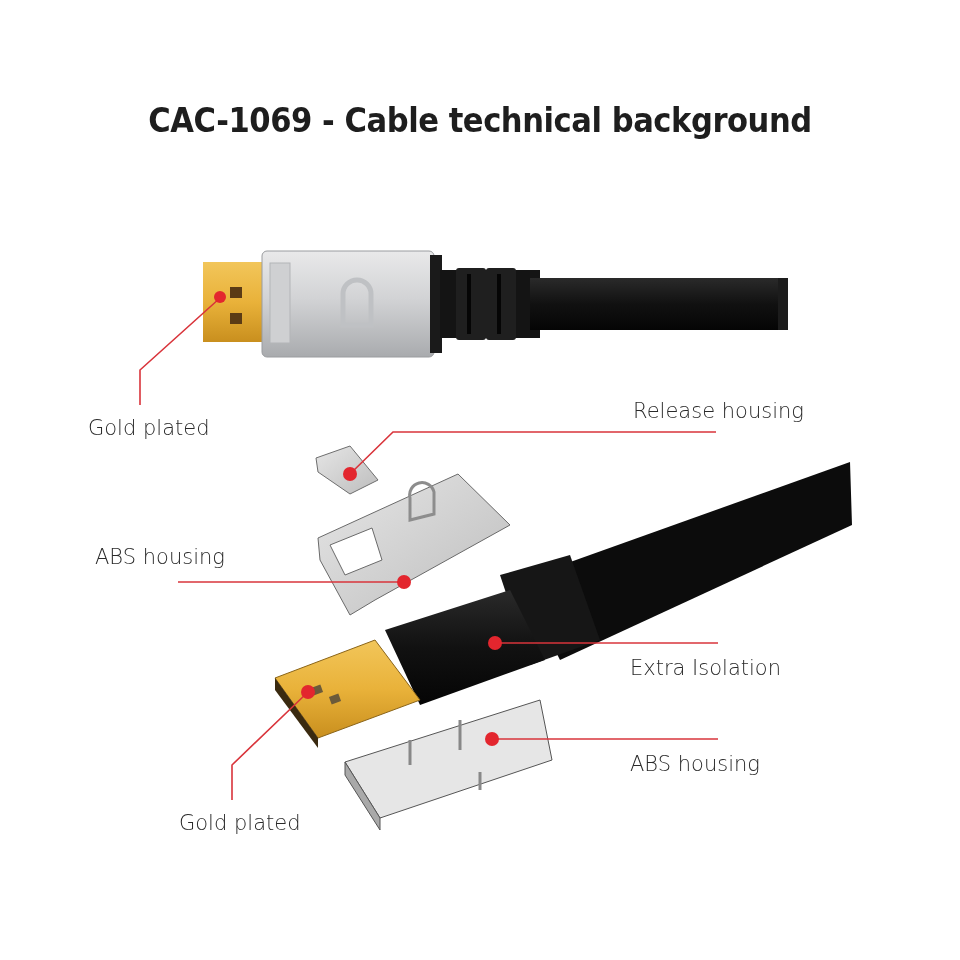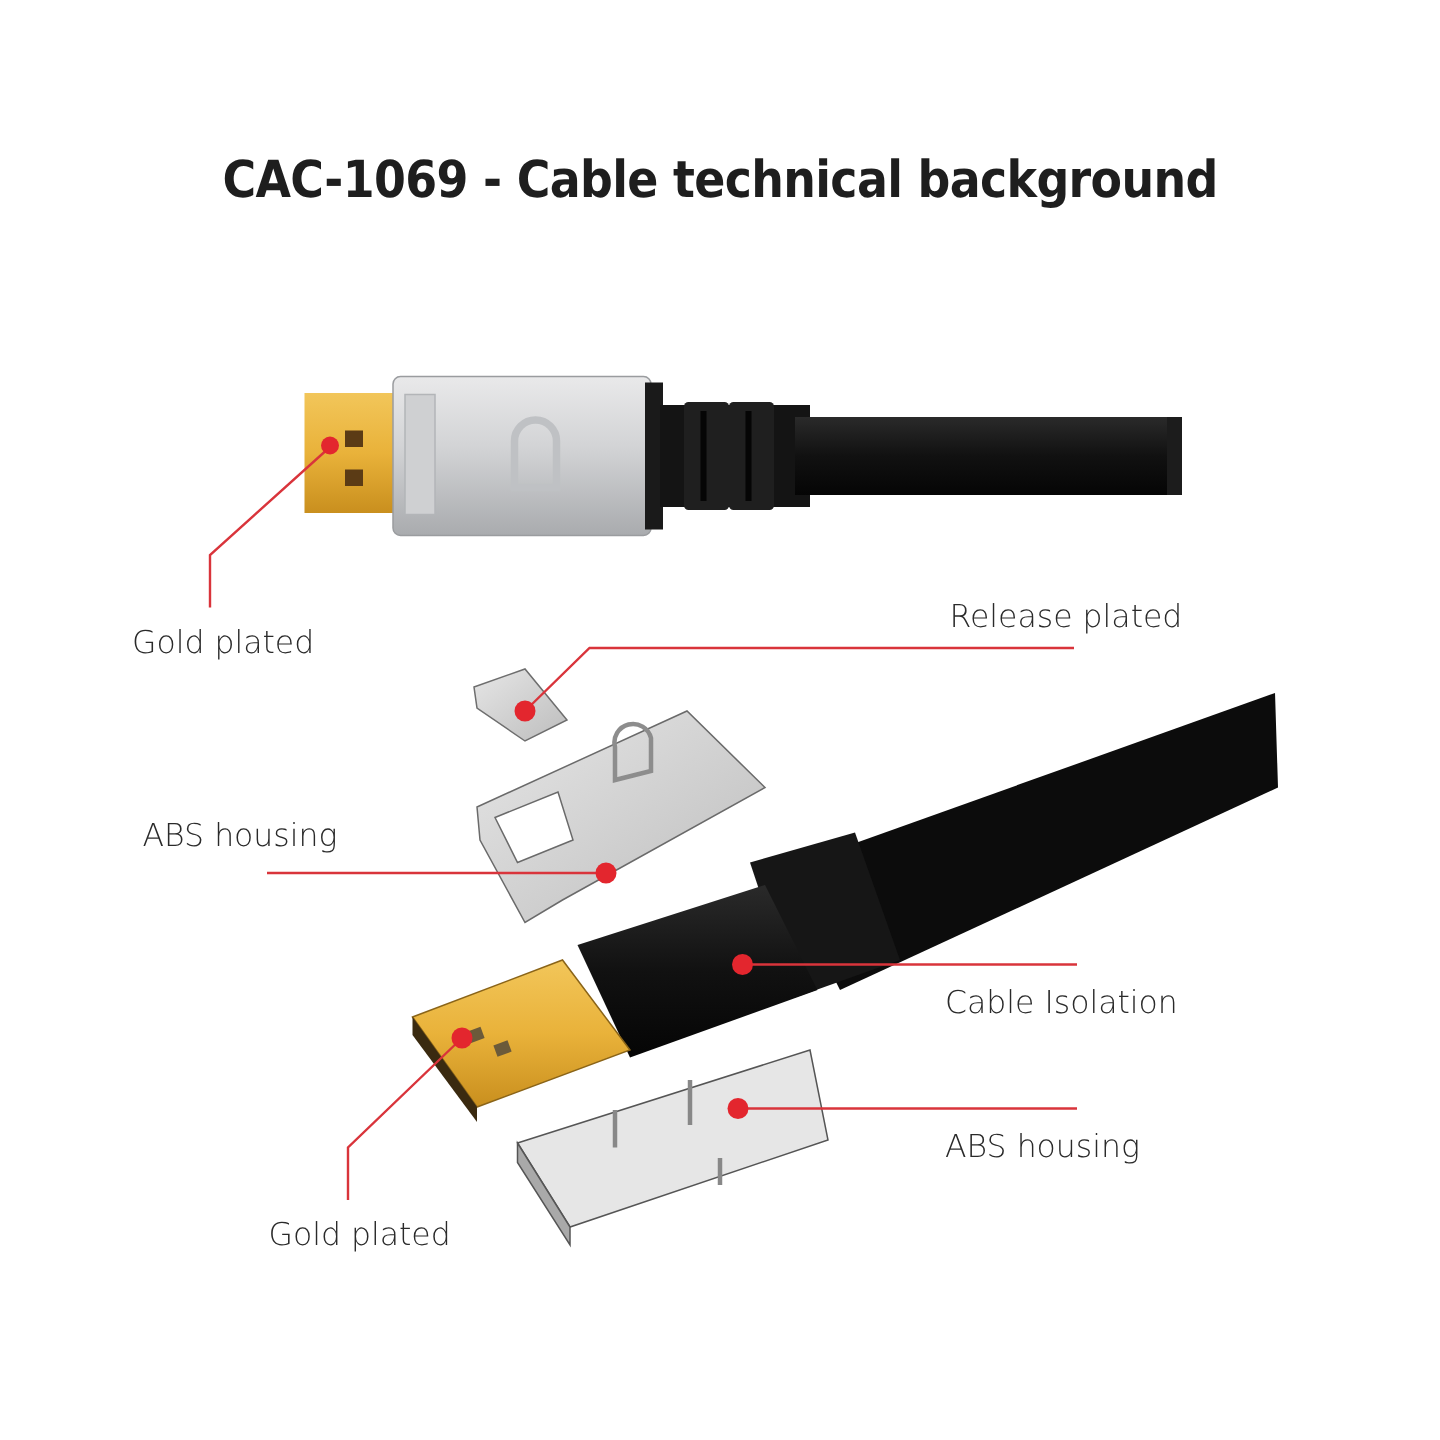--- a/index.html
+++ b/index.html
@@ -91,17 +91,17 @@
     <circle cx="220" cy="297" r="6"></circle>
     <circle cx="350" cy="474" r="7"></circle>
     <circle cx="404" cy="582" r="7"></circle>
     <circle cx="495" cy="643" r="7"></circle>
     <circle cx="308" cy="692" r="7"></circle>
     <circle cx="492" cy="739" r="7"></circle>
   </g>
 </svg>
 
 <div class="label" style="left:88px;top:416px;">Gold plated</div>
-<div class="label" style="left:633px;top:399px;">Release plated</div>
+<div class="label" style="left:633px;top:399px;">Release housing</div>
 <div class="label" style="left:95px;top:545px;">ABS housing</div>
-<div class="label" style="left:630px;top:656px;">Cable Isolation</div>
+<div class="label" style="left:630px;top:656px;">Extra Isolation</div>
 <div class="label" style="left:630px;top:752px;">ABS housing</div>
 <div class="label" style="left:179px;top:811px;">Gold plated</div>
 
 </body></html>

